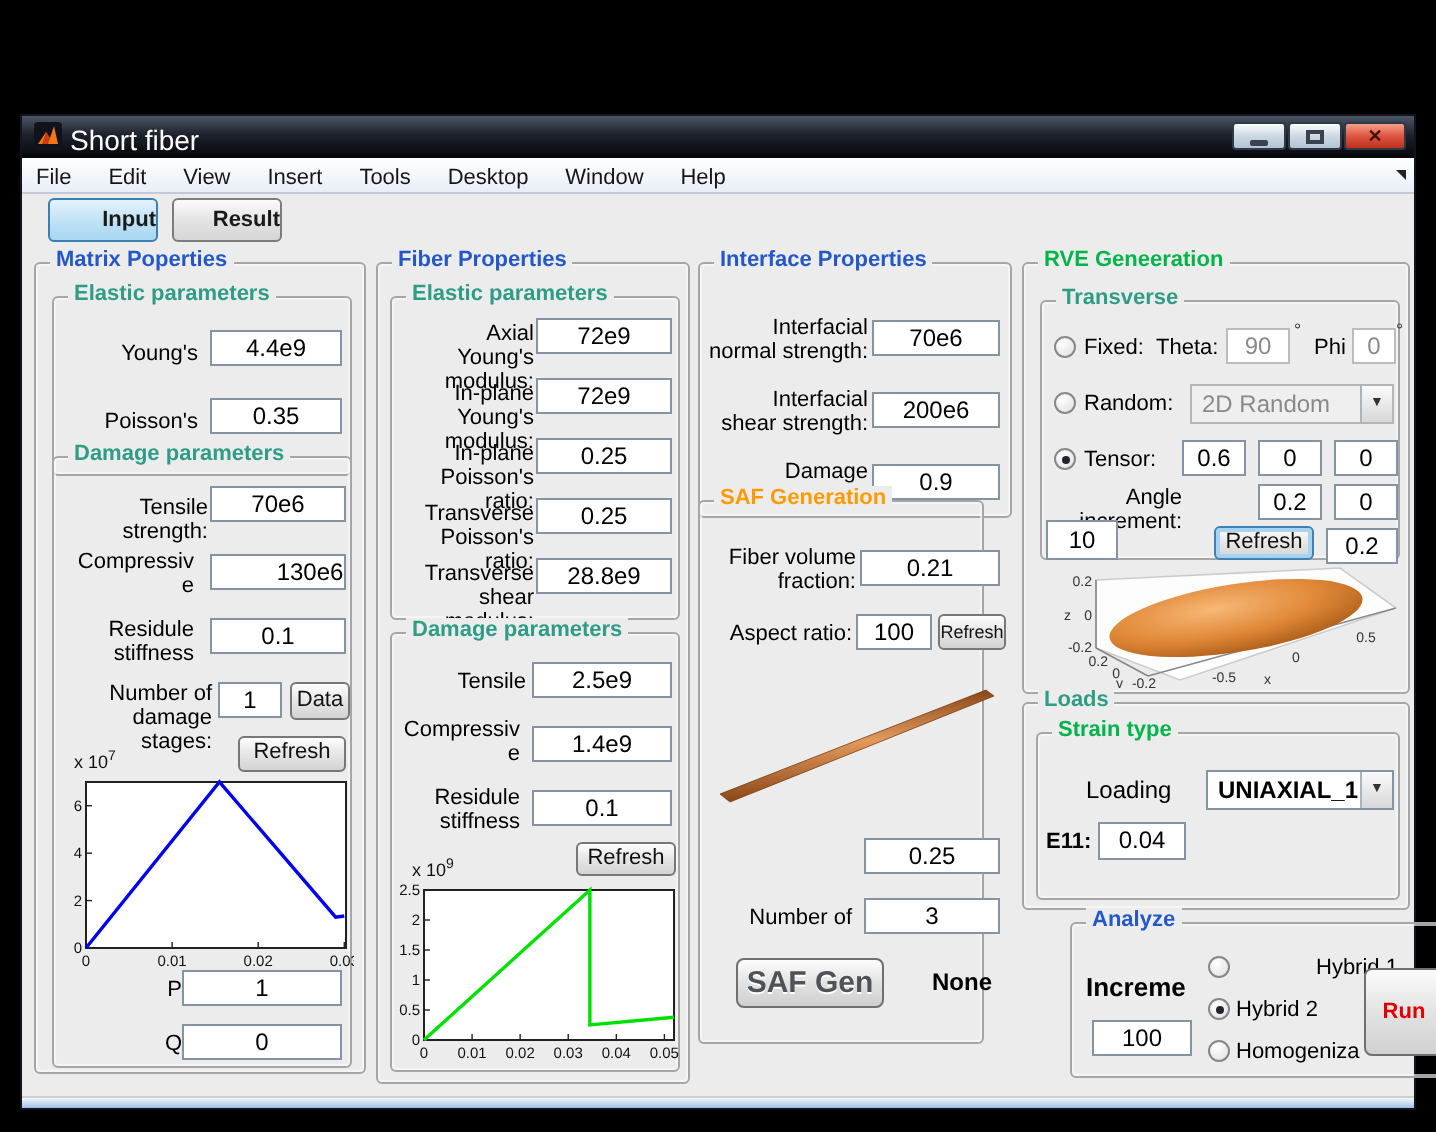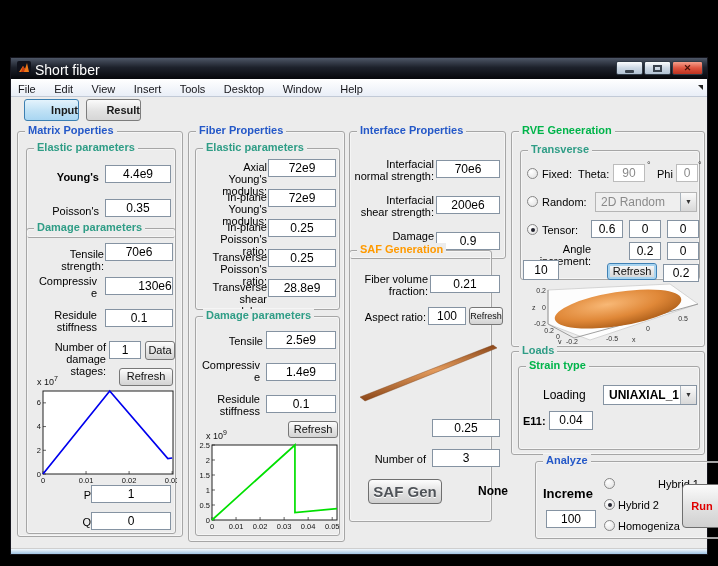--- a/index.html
+++ b/index.html
@@ -53,21 +53,21 @@
   .ddarr{position:absolute;right:0;top:0;bottom:0;width:15px;border-left:1px solid #aab4bd;
          background:linear-gradient(#fafafa,#d8d8d8);font-size:7px;text-align:center;line-height:18px;color:#333;}
   .plot{position:absolute;}
   .pscale{position:absolute;left:10px;top:0;font-size:9px;color:#111;}
   .pscale sup{font-size:7px;}
   .bigbtn{position:absolute;background:linear-gradient(#fdfdfd,#e2e2e2 50%,#cfcfcf);border:1px solid #6f6f6f;
           border-radius:4px;font-size:15px;font-weight:bold;color:#4f5358;text-align:center;
           text-shadow:0 1px 0 #fff;box-sizing:border-box;}
   .runbtn{position:absolute;background:linear-gradient(#fbfbfb,#e3e3e3 50%,#d0d0d0);border:1px solid #6f6f6f;
           border-radius:4px;font-size:11px;font-weight:bold;color:#e00000;text-align:center;box-sizing:border-box;}
-  .bold12{font-weight:bold;font-size:12px;margin-left:12px;}
+  .bold12{font-weight:bold;font-size:12px;}
   .deg{position:absolute;font-size:9px;color:#333;}
   .aerobottom{position:absolute;left:0;right:0;bottom:0;height:5px;
               background:linear-gradient(#f2f8fd,#9dc3e4);border-top:1px solid #cfcfcf;}
   svg text{font-family:"Liberation Sans",sans-serif;}
 </style>
 </head>
 <body>
 
 <div class="window">
 
@@ -102,21 +102,21 @@
   </div>
 
   <div class="tabbtn sel" style="left:13px;top:41px;">Input</div>
   <div class="tabbtn" style="left:75px;top:41px;">Result</div>
 
   <div class="panel" style="left:6px;top:73px;width:166px;height:406px;">
     <span class="ptitle t-blue">Matrix Poperties</span>
 
     <div class="subpanel" style="left:8px;top:16px;width:150px;height:90px;">
       <span class="ptitle t-teal">Elastic parameters</span>
-      <span class="lbl" style="left:6px;top:22px;width:66px;font-weight:bold;">Young's</span>
+      <span class="lbl" style="left:6px;top:22px;width:66px;">Young's</span>
       <div class="fld" style="left:78px;top:16px;width:66px;">4.4e9</div>
       <span class="lbl" style="left:6px;top:56px;width:66px;">Poisson's</span>
       <div class="fld" style="left:78px;top:50px;width:66px;">0.35</div>
     </div>
 
     <div class="subpanel" style="left:8px;top:96px;width:150px;height:306px;">
       <span class="ptitle t-teal">Damage parameters</span>
       <span class="lbl" style="left:1px;top:19px;width:76px;">Tensile strength:</span>
       <div class="fld" style="left:78px;top:14px;width:68px;">70e6</div>
       <span class="lbl" style="left:8px;top:46px;width:62px;">Compressiv

